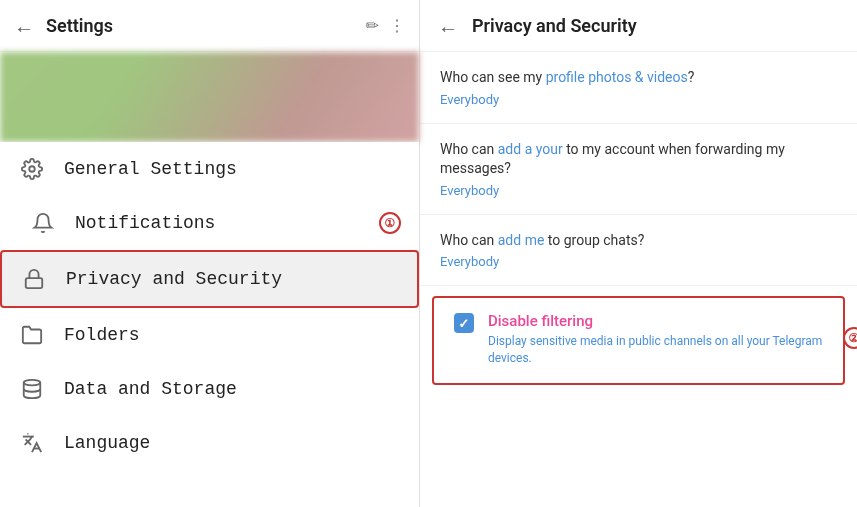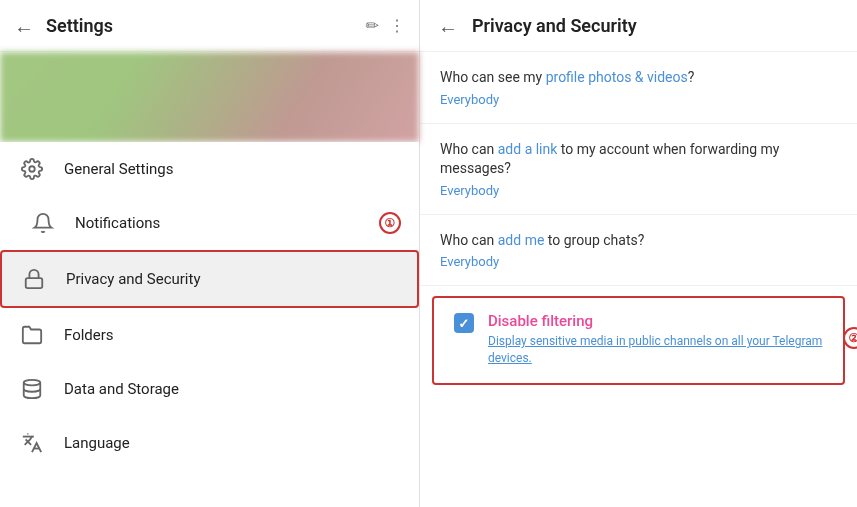--- a/index.html
+++ b/index.html
@@ -95,23 +95,24 @@
       display: flex;
       align-items: center;
       justify-content: center;
       margin-right: 18px;
       color: #666;
       font-size: 18px;
       flex-shrink: 0;
     }
 
     .menu-item .menu-label {
-      font-size: 15px;
+      font-size: 18px;
       color: #222;
       flex: 1;
+      font-family: Liberation Mono, monospace;
     }
 
     .menu-item .badge {
       width: 22px;
       height: 22px;
       border-radius: 50%;
       border: 2px solid #cc3333;
       color: #cc3333;
       font-size: 12px;
       display: flex;
@@ -229,21 +230,20 @@
       font-size: 15px;
       color: #ec4899;
       font-weight: 500;
       margin-bottom: 3px;
     }
 
     .sensitive-item-content .item-desc {
       font-size: 12px;
       color: #4a90d9;
       line-height: 1.4;
-      text-decoration: underline;
     }
 
     .circle-badge {
       position: absolute;
       right: -8px;
       top: 50%;
       transform: translateY(-50%);
       width: 22px;
       height: 22px;
       border-radius: 50%;
@@ -361,21 +361,21 @@
 
     <div class="settings-row">
       <div class="row-question">
         Who can see my <span class="highlight-text">profile photos &amp; videos</span>?
       </div>
       <div class="row-value">Everybody</div>
     </div>
 
     <div class="settings-row">
       <div class="row-question">
-        Who can <span class="highlight-text">add a link</span> to my account when forwarding my messages?
+        Who can <span class="highlight-text">add a your</span> to my account when forwarding my messages?
       </div>
       <div class="row-value">Everybody</div>
     </div>
 
     <div class="settings-row">
       <div class="row-question">
         Who can <span class="highlight-text">add me</span> to group chats?
       </div>
       <div class="row-value">Everybody</div>
     </div>

